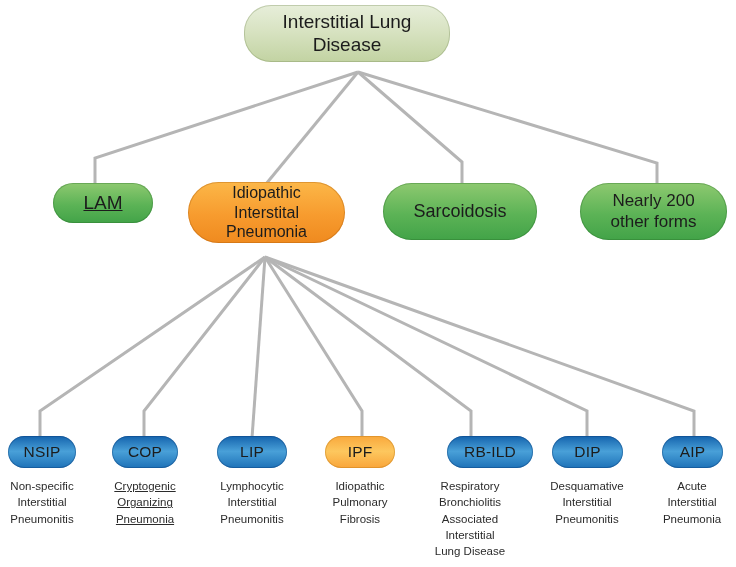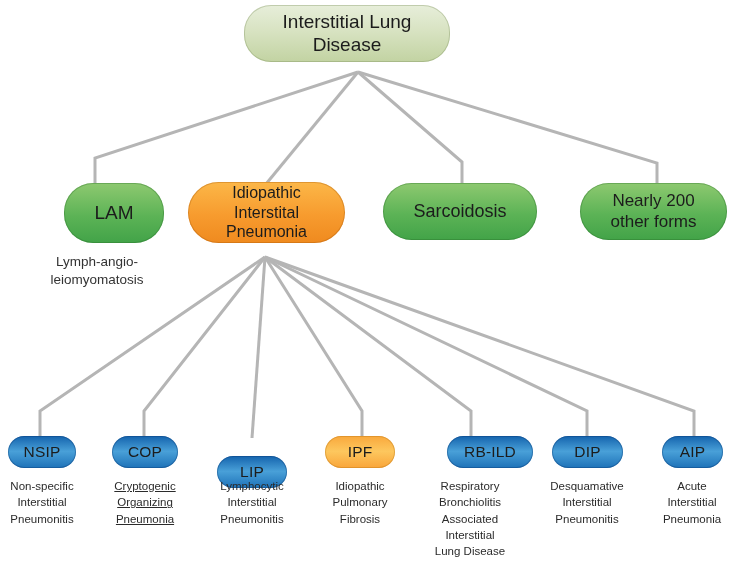--- a/index.html
+++ b/index.html
@@ -34,31 +34,31 @@
     box-shadow:inset 0 0 0 1px rgba(170,90,10,.35);
   }
   .pill-blue{
     background:linear-gradient(180deg,#1463ad 0%,#49a0d8 48%,#1e72b8 100%);
     box-shadow:inset 0 0 0 1px rgba(10,60,120,.4);
   }
   .pill-yellow{
     background:linear-gradient(180deg,#f9a83c 0%,#fdc75e 48%,#f9a53a 100%);
     box-shadow:inset 0 0 0 1px rgba(190,120,20,.4);
   }
-  .lam   {left:64px; top:183px;width:100px;height:60px;border-radius:29px;font-size:19px;}
+  .lam   {left:53px; top:183px;width:100px;height:40px;border-radius:29px;font-size:19px;text-decoration:underline;}
   .iip   {left:188px;top:182px;width:157px;height:61px;border-radius:31px;font-size:16px;line-height:1.22;}
   .sarc  {left:383px;top:183px;width:154px;height:57px;border-radius:29px;font-size:18px;}
   .other {left:580px;top:183px;width:147px;height:57px;border-radius:29px;font-size:17px;}
   .mini{
     top:436px;height:32px;border-radius:16px;
     font-size:15.5px;letter-spacing:.2px;
   }
   .m0{left:8px;  width:68px;}
   .m1{left:112px;width:66px;}
-  .m2{left:217px;width:70px;margin-top:20px;}
+  .m2{left:217px;width:70px;}
   .m3{left:325px;width:70px;}
   .m4{left:447px;width:86px;}
   .m5{left:552px;width:71px;}
   .m6{left:662px;width:61px;}
   .caption{
     position:absolute;z-index:1;
     width:120px;text-align:center;
     font-size:11.5px;line-height:1.42;color:#2b2b2b;
     white-space:pre-line;
   }
@@ -91,22 +91,20 @@
   </svg>
 
   <div class="node root">
     <span>Interstitial Lung
 Disease</span>
   </div>
 
   <div class="node pill-green lam">
     <span>LAM</span>
   </div>
-  <div class="caption cap-lam">Lymph-angio-
-leiomyomatosis</div>
 
   <div class="node pill-orange iip">
     <span>Idiopathic
 Interstital
 Pneumonia</span>
   </div>
 
   <div class="node pill-green sarc">
     <span>Sarcoidosis</span>
   </div>

